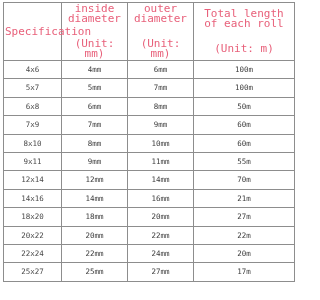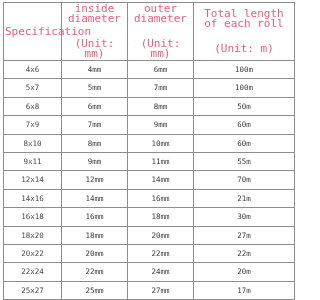--- a/index.html
+++ b/index.html
@@ -124,26 +124,20 @@
           <td class="col-outer_diameter">14mm</td>
           <td class="col-total_length">70m</td>
         </tr>
         <tr>
           <td class="col-spec">14x16</td>
           <td class="col-inside_diameter">14mm</td>
           <td class="col-outer_diameter">16mm</td>
           <td class="col-total_length">21m</td>
         </tr>
         <tr>
-          <td class="col-spec">16x18</td>
-          <td class="col-inside_diameter">16mm</td>
-          <td class="col-outer_diameter">18mm</td>
-          <td class="col-total_length">30m</td>
-        </tr>
-        <tr>
           <td class="col-spec">18x20</td>
           <td class="col-inside_diameter">18mm</td>
           <td class="col-outer_diameter">20mm</td>
           <td class="col-total_length">27m</td>
         </tr>
         <tr>
           <td class="col-spec">20x22</td>
           <td class="col-inside_diameter">20mm</td>
           <td class="col-outer_diameter">22mm</td>
           <td class="col-total_length">22m</td>

